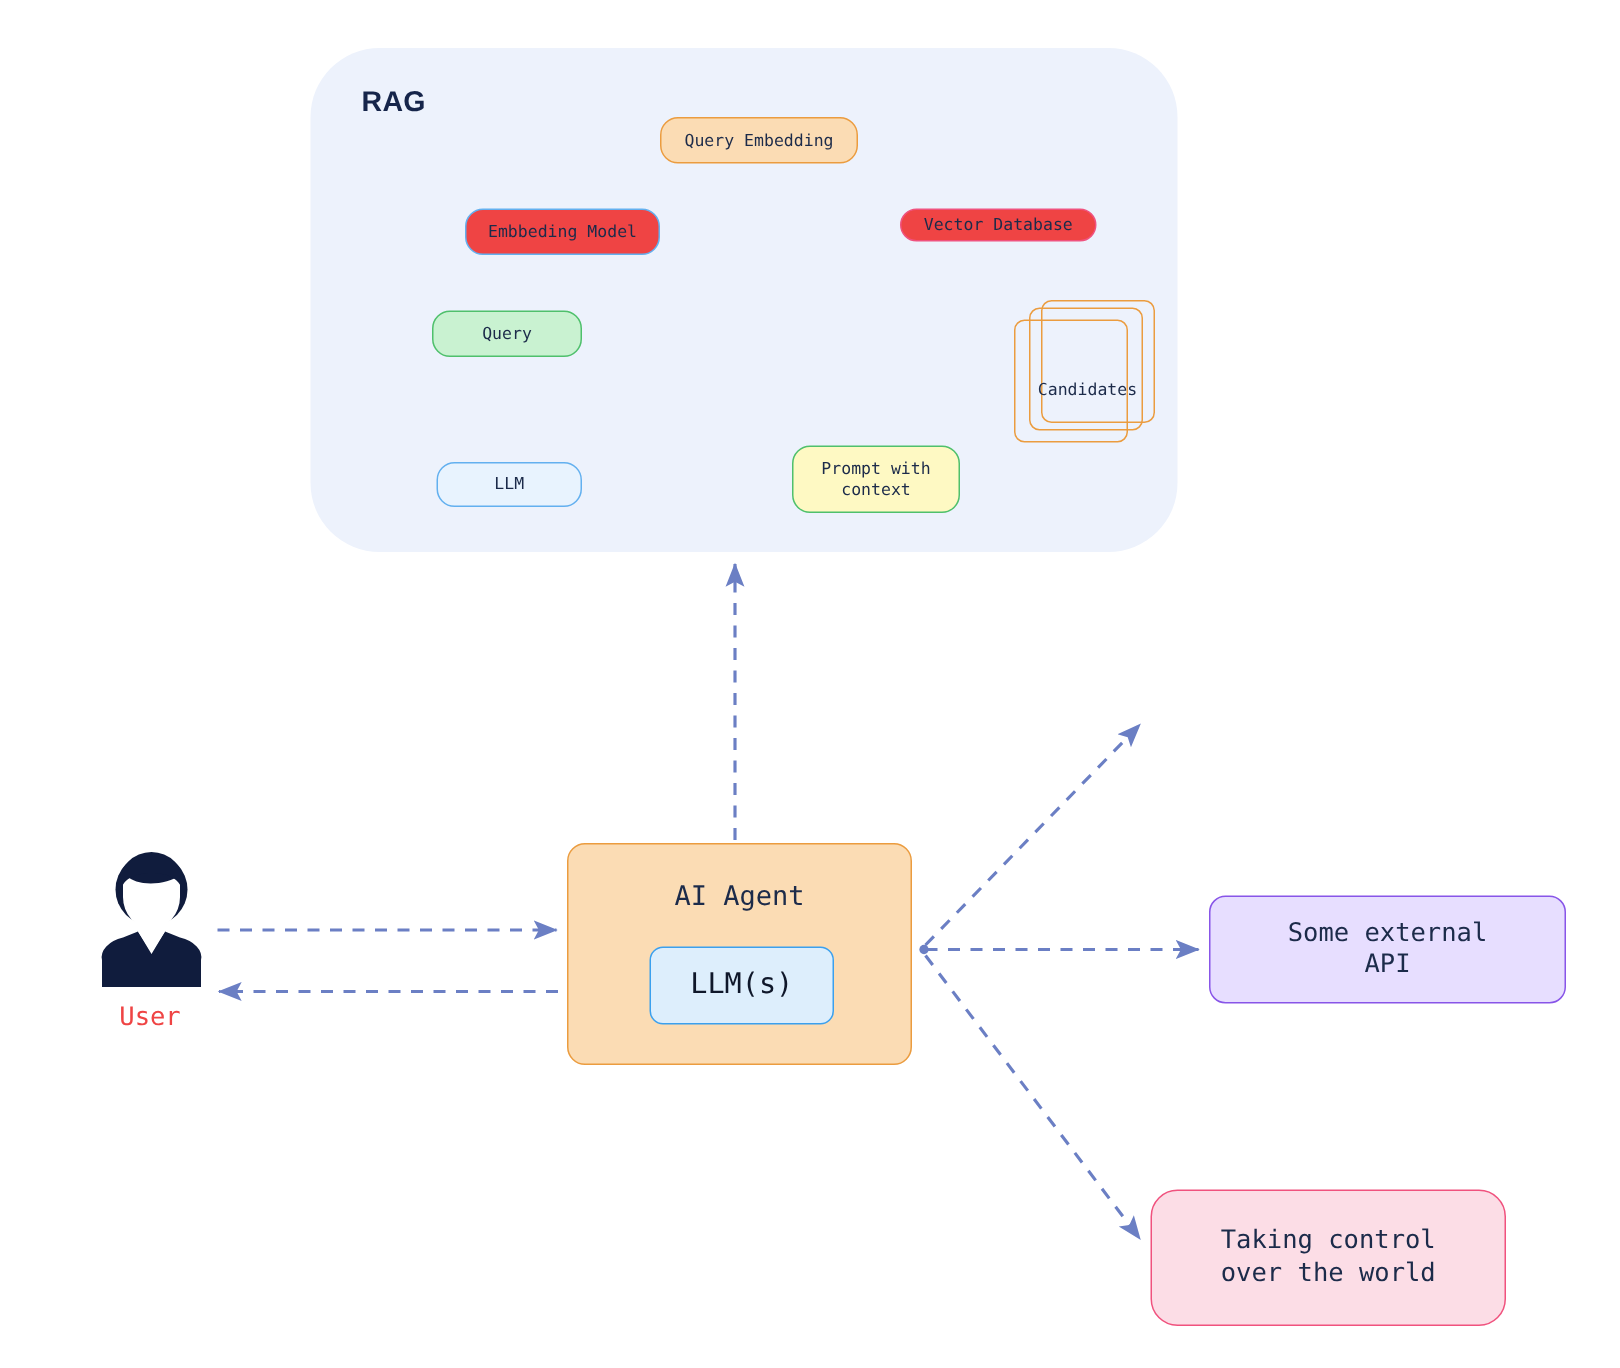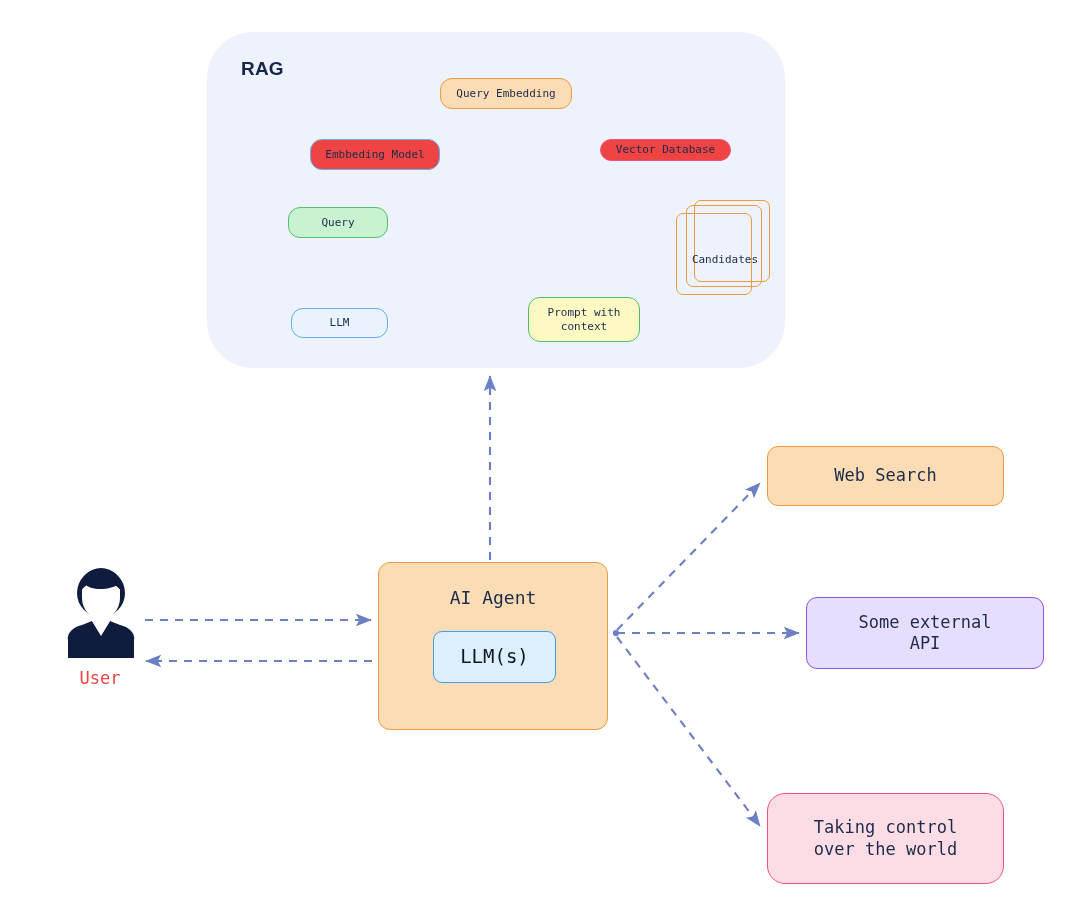--- a/index.html
+++ b/index.html
@@ -127,21 +127,21 @@
     text-align: center;
     font-size: 11px;
     color: #1c2b4a;
     font-family: "DejaVu Sans Mono", "Liberation Mono", monospace;
     z-index: 3;
     margin-top: 9px;
   }
 
   
   #node-ai-agent {
-    left: 378px; top: 562px; width: 230px; height: 168px;
+    left: 378px; top: 562px; width: 230px; height: 148px;
     background: #fbdcb4; border-color: #eb9c3f;
     border-radius: 12px;
     display: block;
   }
   #ai-agent-label {
     position: absolute;
     left: 0; top: 24px;
     width: 100%;
     text-align: center;
     font-size: 18px;
@@ -273,21 +273,20 @@
       <path d="M32 55 l9 15 l9 -15 l-4 -2 l-5 8 l-5 -8 z" fill="#ffffff"></path>
     </svg>
   </div>
   <div id="user-label">User</div>
 
   <div class="node" id="node-ai-agent">
     <div id="ai-agent-label">AI Agent</div>
     <div id="node-llm-s">LLM(s)</div>
   </div>
 
-  <div class="node" id="node-web-search">Web Search</div>
 
   <div class="node" id="node-external-api">Some external
 API</div>
 
   <div class="node" id="node-taking-control">Taking control
 over the world</div>
 
 </div>
 
 </body></html>

